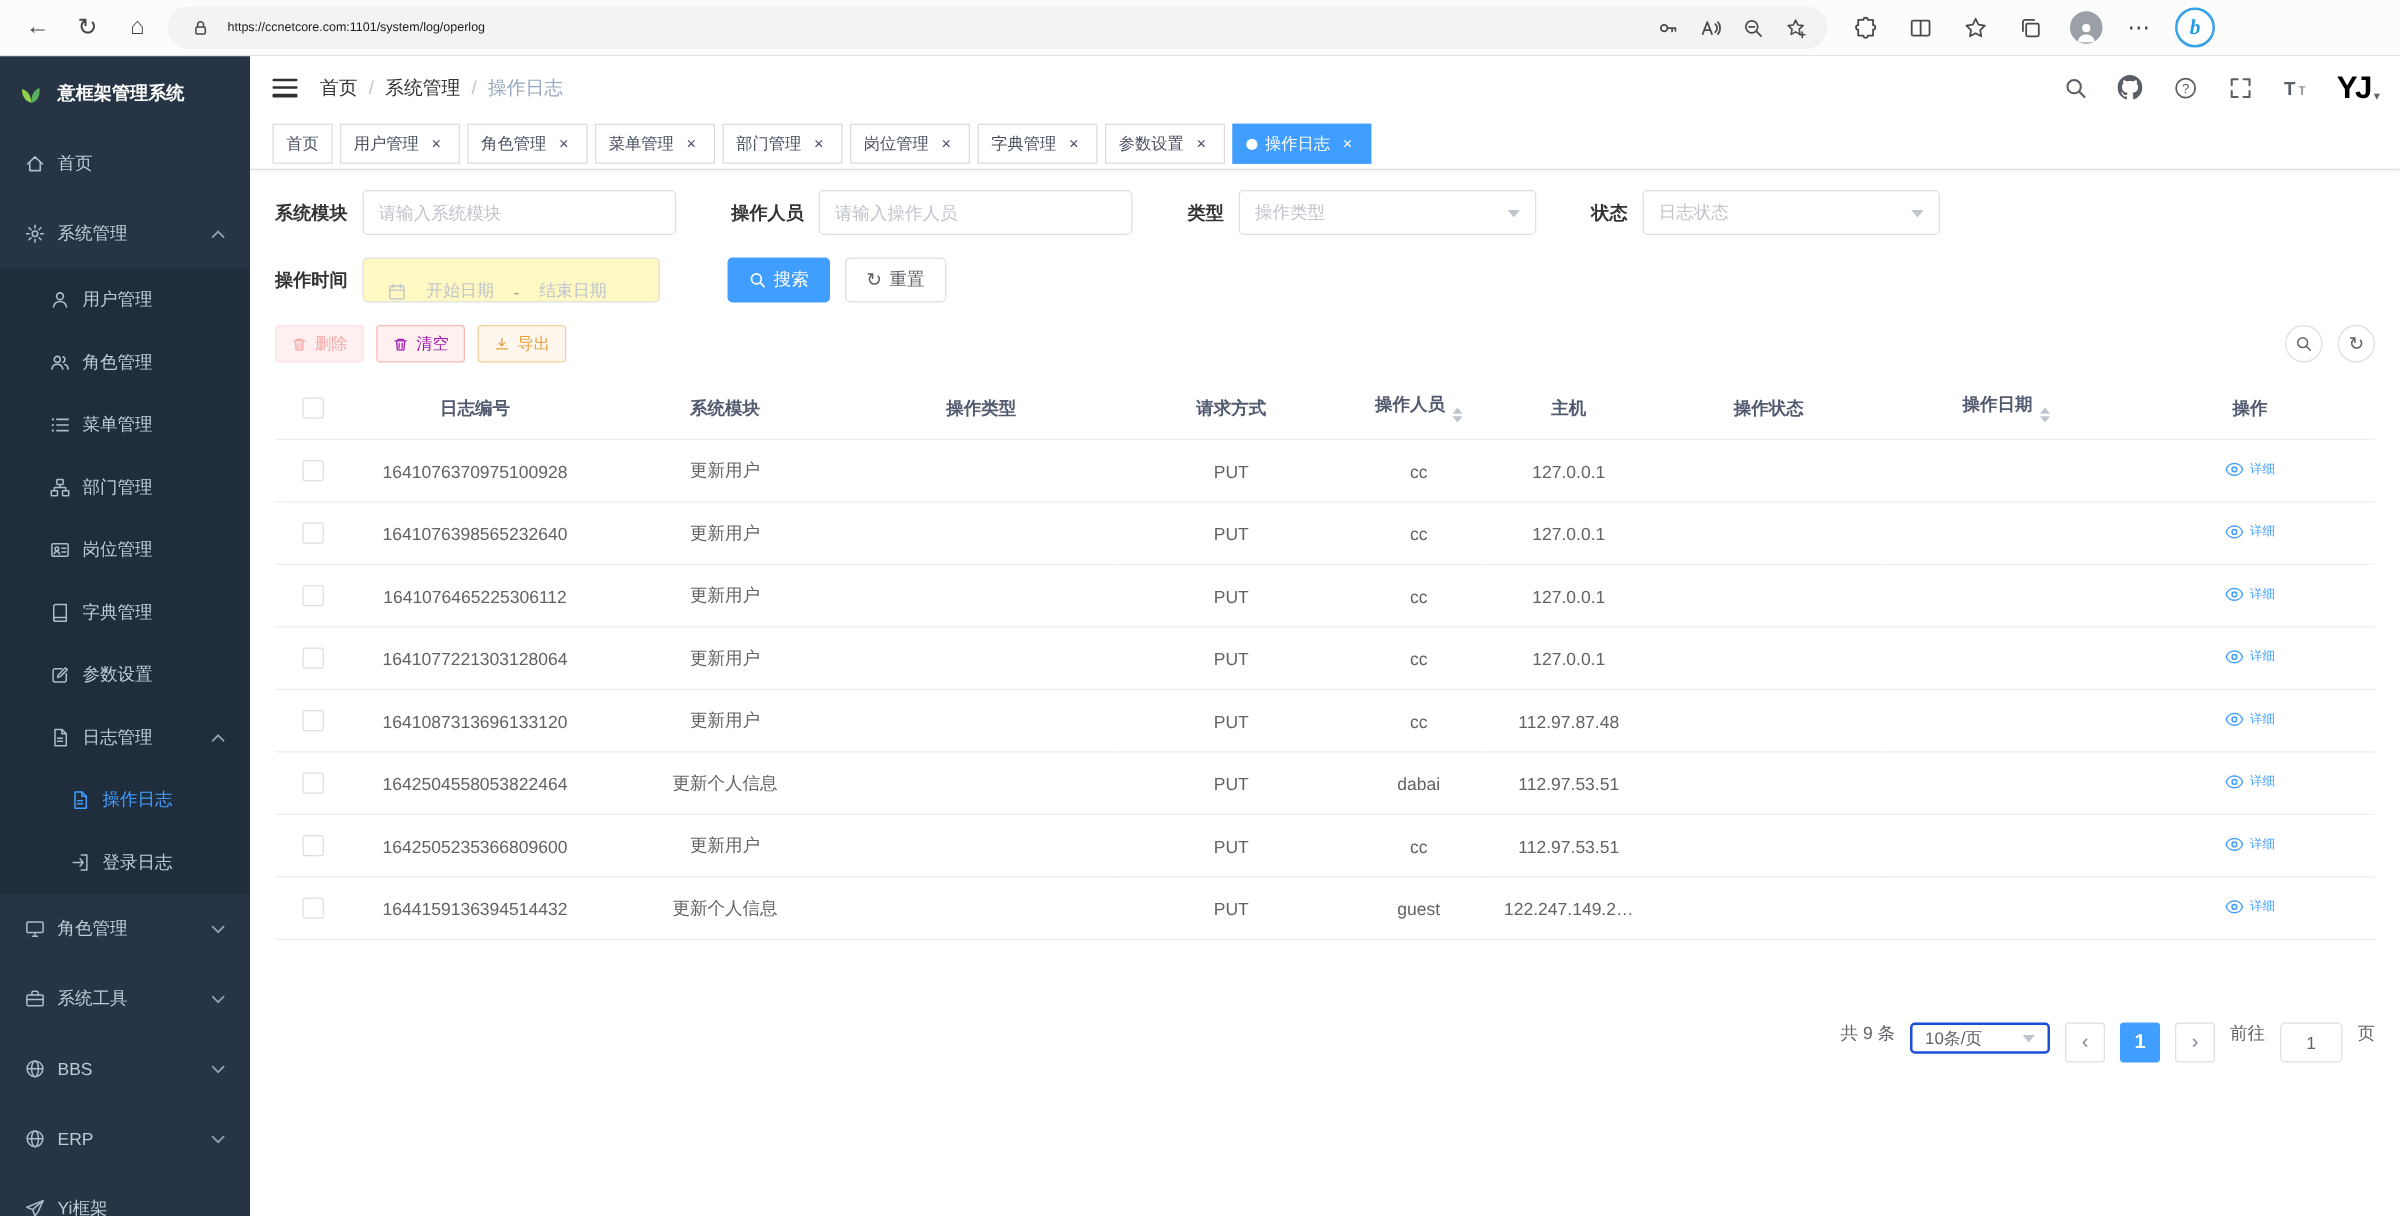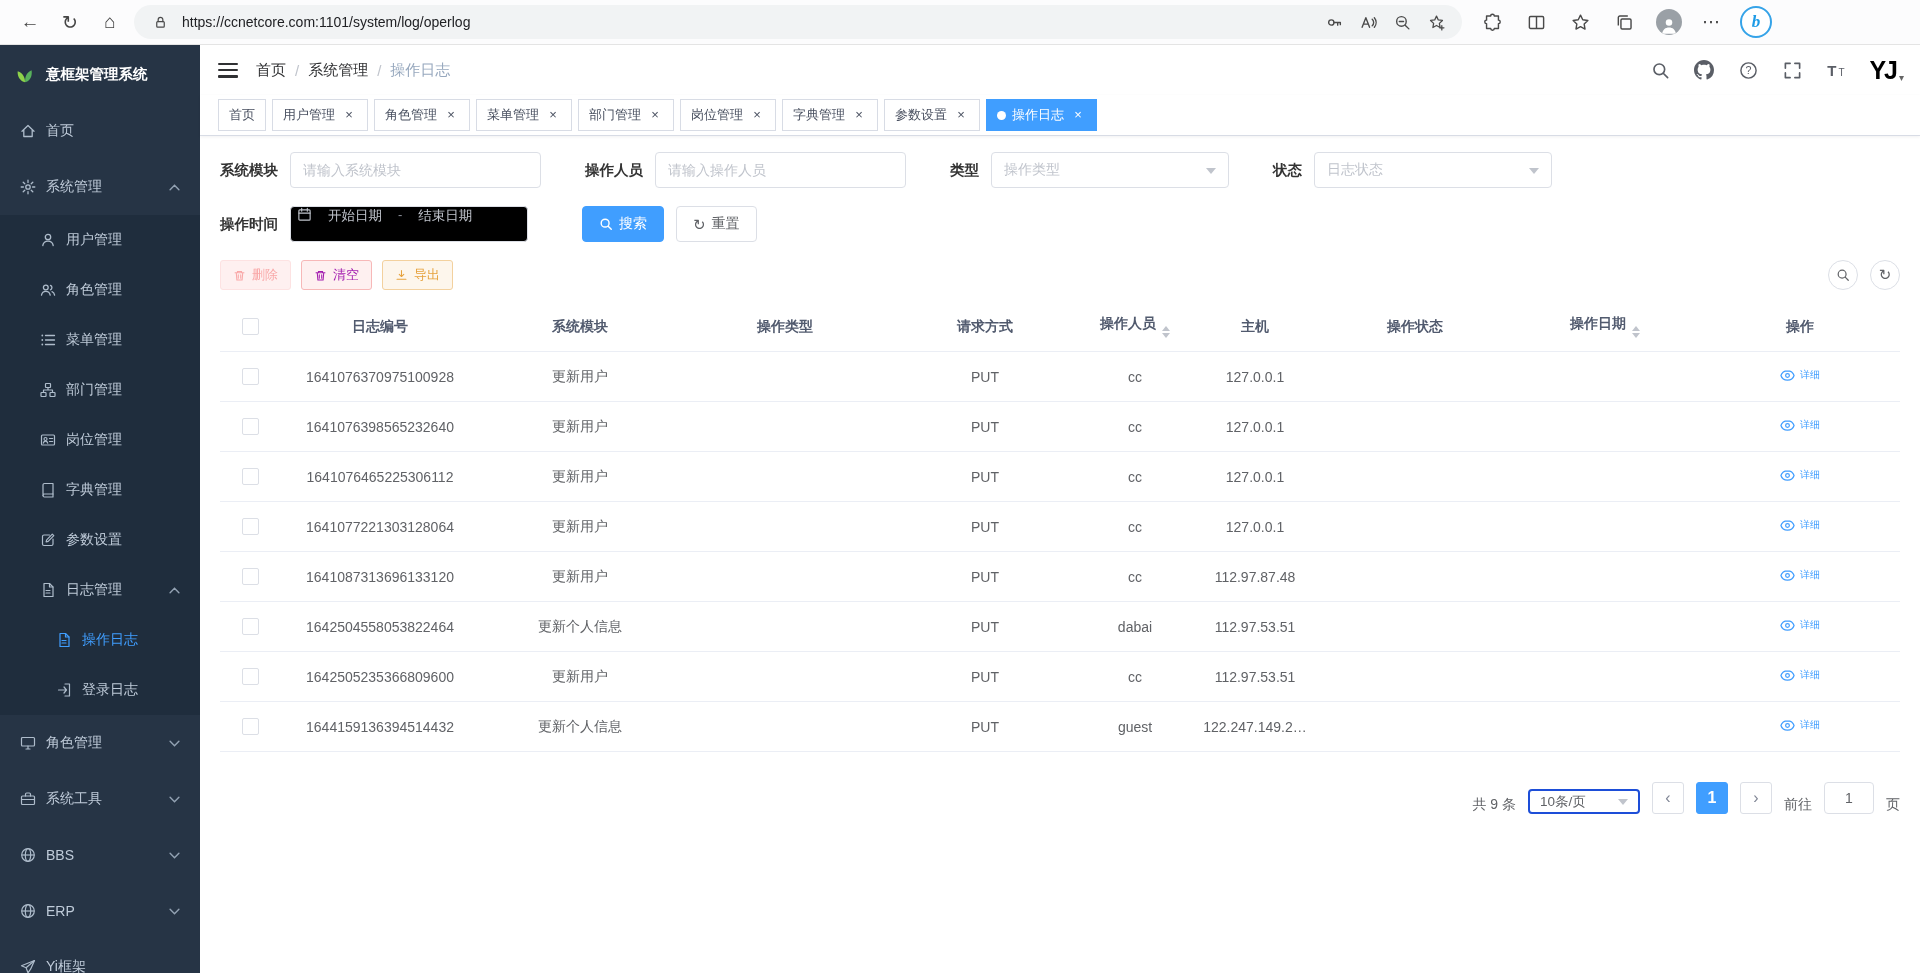--- a/index.html
+++ b/index.html
@@ -7,21 +7,21 @@
           font-family:"Liberation Sans","DejaVu Sans",sans-serif;color:#303133}
   .svg-ic{display:block}
 
   
   .browser-bar{height:44px;display:flex;align-items:center;padding:0 14px;background:#fcfcfd;
                border-bottom:1px solid #e4e4e4;gap:8px}
   .nav-ic{font-size:19px;color:#454545;width:32px;height:32px;display:flex;align-items:center;
           justify-content:center;border-radius:6px;cursor:pointer;user-select:none}
   .address-bar{flex:1;max-width:1300px;height:34px;background:#f1f3f4;border-radius:17px;display:flex;
                align-items:center;padding:0 14px;gap:10px;color:#3c4043;cursor:text}
-  .url{flex:1;font-size:14px;color:#202124;white-space:nowrap;overflow:hidden}
+  .url{flex:1;font-size:10px;color:#202124;white-space:nowrap;overflow:hidden}
   .bar-ic{width:24px;height:24px;display:flex;align-items:center;justify-content:center;color:#4a4a4a;cursor:pointer}
   .browser-right{display:flex;align-items:center;gap:20px;margin-left:10px;color:#454545}
   .avatar{width:26px;height:26px;border-radius:50%;background:#9aa0a6;display:flex;align-items:flex-end;
           justify-content:center;overflow:hidden;cursor:pointer}
   .dots{font-size:18px;color:#454545;cursor:pointer;user-select:none}
   .copilot{width:28px;height:28px;border-radius:50%;background:#fff;border:2px solid #35a3e8;color:#1d9be6;
            font-weight:700;font-style:italic;font-family:"Liberation Serif","DejaVu Serif",serif;display:flex;
            align-items:center;justify-content:center;font-size:17px;cursor:pointer}
 
   
@@ -70,21 +70,21 @@
   .f-item{display:flex;align-items:center;margin-right:44px}
   .f-label{font-size:14.5px;font-weight:700;color:#333;margin-right:12px;white-space:nowrap}
   .el-input{width:225px;height:34px;border:1px solid #dcdfe6;border-radius:4px;padding:0 12px;font-size:14px;
             color:#606266;outline:none;background:#fff;font-family:inherit}
   .el-input::placeholder{color:#c0c4cc}
   .el-select{width:238px;height:36px;box-sizing:border-box;border:1px solid #dcdfe6;border-radius:4px;display:flex;
              align-items:center;justify-content:space-between;padding:0 12px;background:#fff;cursor:pointer}
   .el-select .ph{font-size:14px;color:#c0c4cc}
   .caret-down{width:0;height:0;border:5px solid transparent;border-top:6px solid #c0c4cc;margin-top:6px}
   .date-range{width:238px;height:36px;box-sizing:border-box;border:1px solid #dcdfe6;border-radius:4px;display:flex;
-              align-items:flex-start;padding:0 6px;gap:4px;background:#000000}
+              align-items:flex-end;padding:0 19px;gap:4px;background:#fef9c3}
   .date-range input{border:none;outline:none;width:74px;font-size:13.5px;text-align:center;color:#606266;
                     background:transparent;font-family:inherit}
   .date-range input::placeholder{color:#c0c4cc}
   .date-range .sep{color:#8a8f99;font-size:13px}
   .date-range .cal{color:#c0c4cc}
 
   .btn{display:inline-flex;align-items:center;gap:6px;border-radius:4px;font-size:14px;cursor:pointer;
        font-family:inherit;border:1px solid transparent}
   .btn-search{background:#409eff;border-color:#409eff;color:#fff;height:36px;padding:0 16px;margin-left:10px}
   .btn-reset{background:#fff;border-color:#dcdfe6;color:#606266;height:36px;padding:0 16px;margin-left:12px}
@@ -108,21 +108,21 @@
   .log-table td{color:#606266}
   .checkbox{width:15px;height:15px;border:1px solid #dcdfe6;border-radius:2px;display:inline-block;
             background:#fff;vertical-align:middle;cursor:pointer}
   .sort{display:inline-flex;flex-direction:column;margin-left:6px;vertical-align:-3px}
   .sort i{width:0;height:0;border:4px solid transparent;display:block}
   .sort .up{border-bottom:5px solid #c0c4cc;border-top:0;margin-bottom:2px}
   .sort .down{border-top:5px solid #c0c4cc;border-bottom:0}
   .detail-link{color:#409eff;display:inline-flex;align-items:center;gap:5px;cursor:pointer;font-size:10px}
 
   
-  .pagination{display:flex;align-items:flex-end;justify-content:flex-end;gap:12px;margin-top:30px;
+  .pagination{display:flex;align-items:flex-start;justify-content:flex-end;gap:12px;margin-top:66px;
               font-size:14px;color:#606266}
   .page-size{width:112px;height:25px;box-sizing:border-box;border:2px solid #1d4ed8;border-radius:4px;display:flex;
              align-items:center;justify-content:space-between;padding:0 10px;cursor:pointer;font-size:13.5px}
   .page-nav{min-width:32px;height:32px;box-sizing:border-box;border:1px solid #dcdfe6;border-radius:3px;background:#fff;
             color:#808695;display:flex;align-items:center;justify-content:center;font-size:16px;cursor:pointer;user-select:none}
   .page-nav.active{background:#409eff;color:#fff;border-color:#409eff;font-weight:700}
   .goto-input{width:50px;height:32px;box-sizing:border-box;border:1px solid #dcdfe6;border-radius:4px;text-align:center;
               font-size:14px;color:#606266;outline:none;font-family:inherit}
 </style>
 </head>

